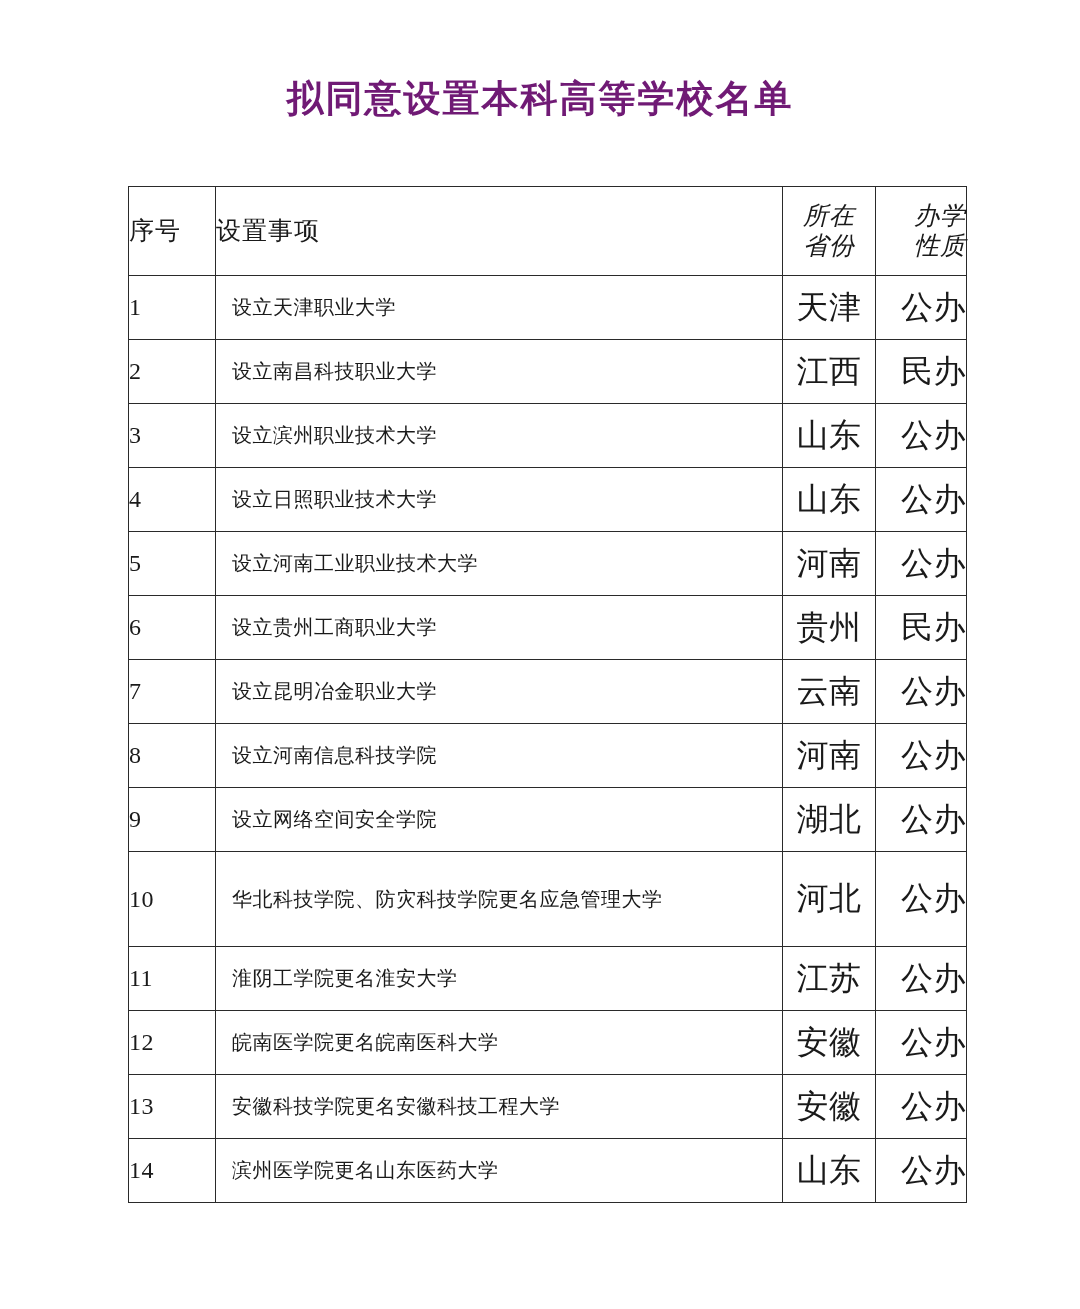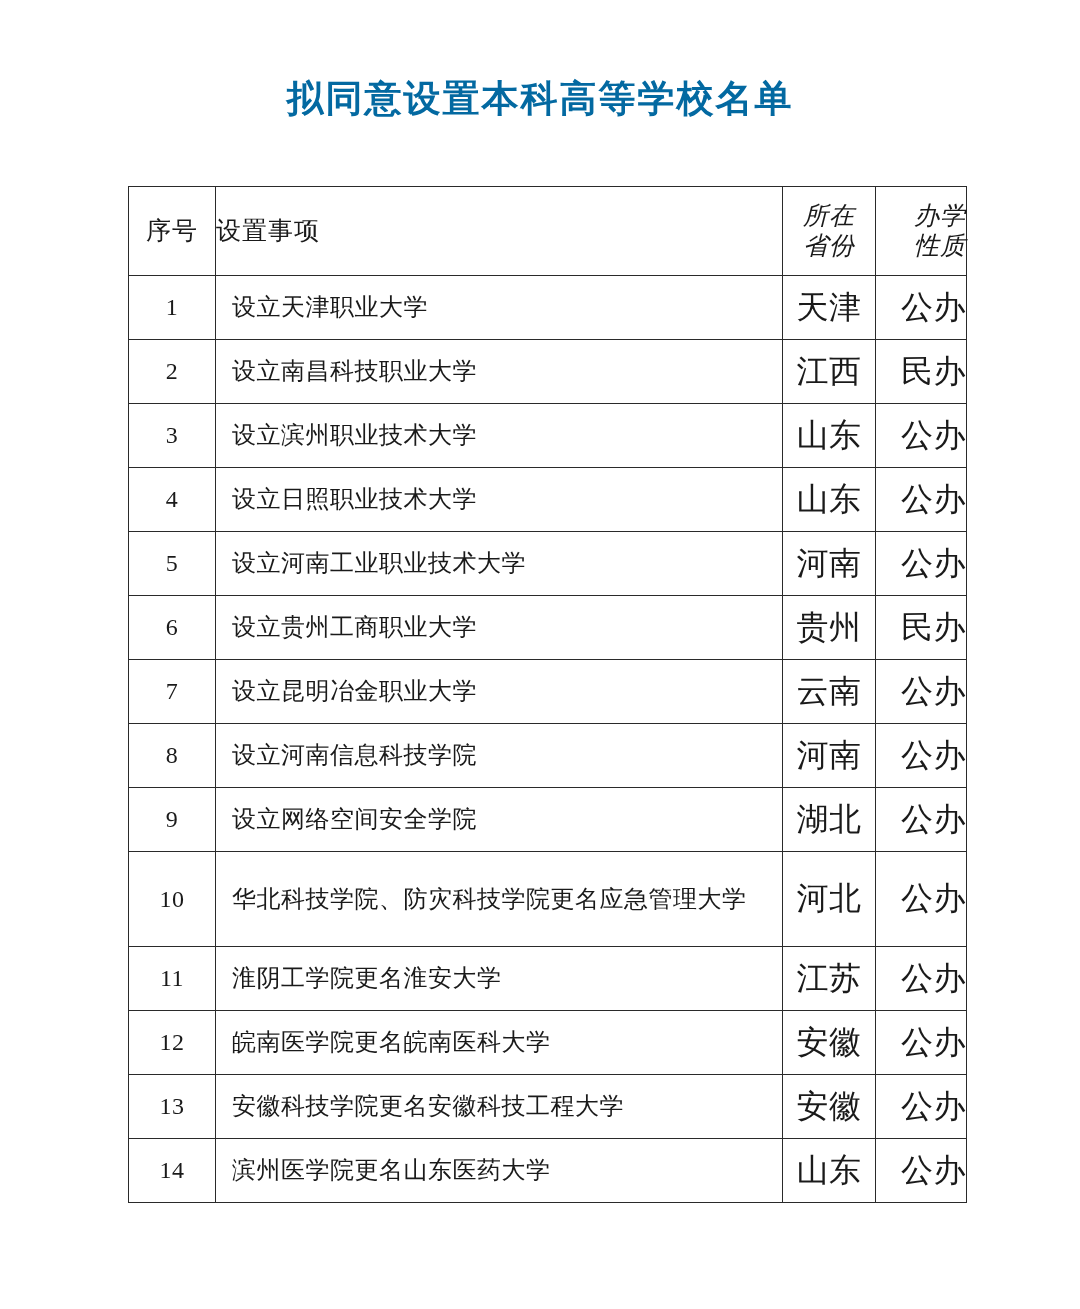--- a/index.html
+++ b/index.html
@@ -23,41 +23,41 @@
   }
   .doc-title {
     text-align: center;
     font-size: 37px;
     font-weight: bold;
     letter-spacing: 2px;
     margin: 0;
     padding-top: 74px;
     padding-bottom: 0;
     font-family: "Liberation Sans", "DejaVu Sans", sans-serif;
-    color: #0369a1;
+    color: #701a75;
   }
   .table-wrap {
     margin-top: 62px;
     padding-left: 128px;
     padding-right: 118px;
   }
   table.list-table {
     border-collapse: collapse;
     width: 834px;
     table-layout: fixed;
   }
   table.list-table th,
   table.list-table td {
     border: 1px solid #2a2a2a;
     padding: 0;
     vertical-align: middle;
   }
   th.col-no, td.col-no {
     width: 86px;
-    text-align: center;
+    text-align: left;
   }
   th.col-item, td.col-item {
     width: 566px;
     text-align: left;
   }
   th.col-prov, td.col-prov {
     width: 92px;
     text-align: center;
   }
   th.col-type, td.col-type {
@@ -73,21 +73,21 @@
   }
   thead th.col-item {
     text-align: left;
   }
   thead .hdr-stack {
     display: block;
     line-height: 1.2;
     font-style: italic;
   }
   tbody td {
-    font-size: 24px;
+    font-size: 20px;
     height: 63px;
     letter-spacing: 0.5px;
   }
   tbody td.col-no {
     font-family: "Liberation Serif", "DejaVu Serif", serif;
     font-size: 24px;
   }
   tbody td.col-item {
     padding-left: 16px;
     padding-right: 10px;

